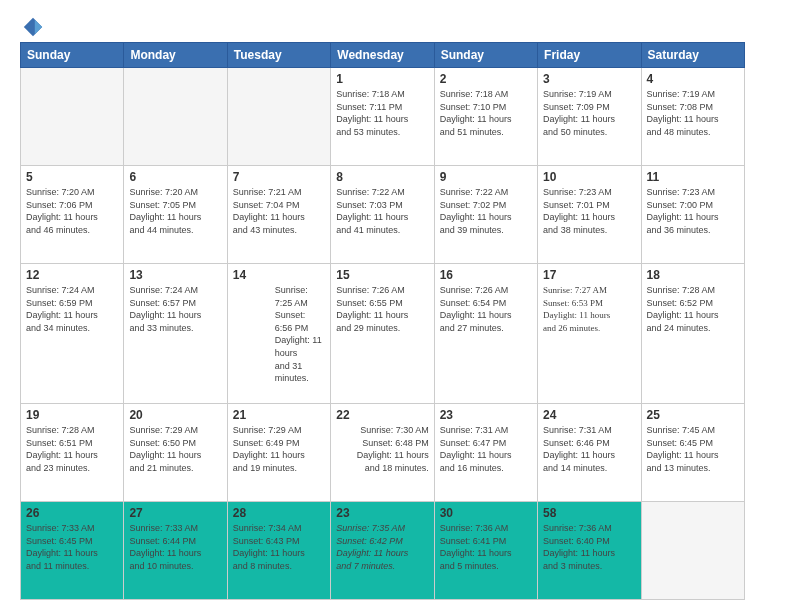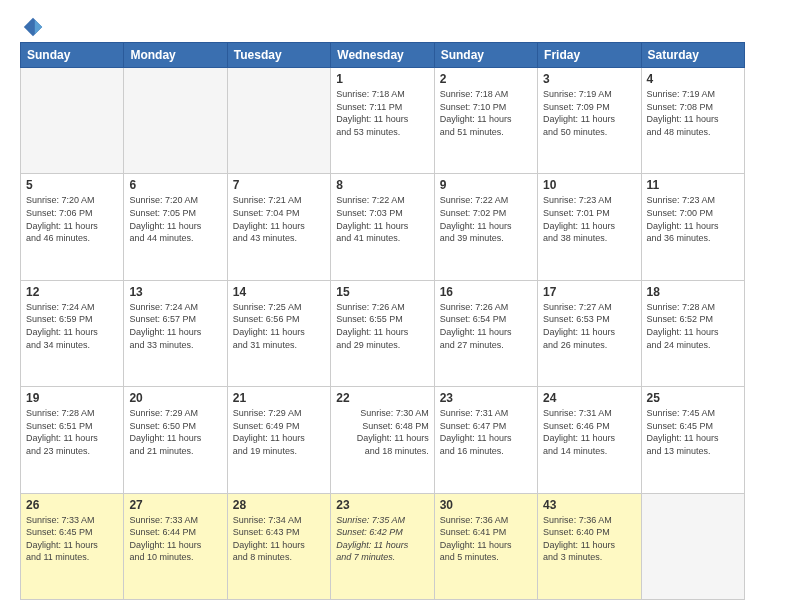--- a/index.html
+++ b/index.html
@@ -89,21 +89,21 @@
       font-weight: bold;
       margin-bottom: 2px;
       display: block;
     }
     .day-info {
       line-height: 1.4;
       font-size: 9px;
       color: #444;
     }
     .last-row td {
-      background: #fef9c3;
+      background: #14b8a6;
     }
   </style>
 </head>
 <body>
 
 <div class="page">
   <div class="header">
     <div class="logo">
       <div class="logo-text">
         <span class="logo-general"></span>
@@ -227,42 +227,42 @@
           </td>
           <td>
             <span class="day-number">13</span>
             <div class="day-info" style="white-space: pre-line;">Sunrise: 7:24 AM
 Sunset: 6:57 PM
 Daylight: 11 hours
 and 33 minutes.</div>
           </td>
           <td>
             <span class="day-number">14</span>
-            <div class="day-info" style="white-space: pre-line;">Sunrise: 7:25 AM
+            <div class="day-info" style="white-space: pre-line; margin-left: 42px;">Sunrise: 7:25 AM
 Sunset: 6:56 PM
 Daylight: 11 hours
 and 31 minutes.</div>
           </td>
           <td>
             <span class="day-number">15</span>
             <div class="day-info" style="white-space: pre-line;">Sunrise: 7:26 AM
 Sunset: 6:55 PM
 Daylight: 11 hours
 and 29 minutes.</div>
           </td>
           <td>
             <span class="day-number">16</span>
             <div class="day-info" style="white-space: pre-line;">Sunrise: 7:26 AM
 Sunset: 6:54 PM
 Daylight: 11 hours
 and 27 minutes.</div>
           </td>
           <td>
             <span class="day-number">17</span>
-            <div class="day-info" style="white-space: pre-line;">Sunrise: 7:27 AM
+            <div class="day-info" style="white-space: pre-line; font-family: Liberation Serif, serif;">Sunrise: 7:27 AM
 Sunset: 6:53 PM
 Daylight: 11 hours
 and 26 minutes.</div>
           </td>
           <td>
             <span class="day-number">18</span>
             <div class="day-info" style="white-space: pre-line;">Sunrise: 7:28 AM
 Sunset: 6:52 PM
 Daylight: 11 hours
 and 24 minutes.</div>
@@ -349,21 +349,21 @@
 and 7 minutes.</div>
           </td>
           <td>
             <span class="day-number">30</span>
             <div class="day-info" style="white-space: pre-line;">Sunrise: 7:36 AM
 Sunset: 6:41 PM
 Daylight: 11 hours
 and 5 minutes.</div>
           </td>
           <td>
-            <span class="day-number">43</span>
+            <span class="day-number">58</span>
             <div class="day-info" style="white-space: pre-line;">Sunrise: 7:36 AM
 Sunset: 6:40 PM
 Daylight: 11 hours
 and 3 minutes.</div>
           </td>
           <td class="empty"></td>
         </tr>
       </tbody>
   </table>
 </div>

